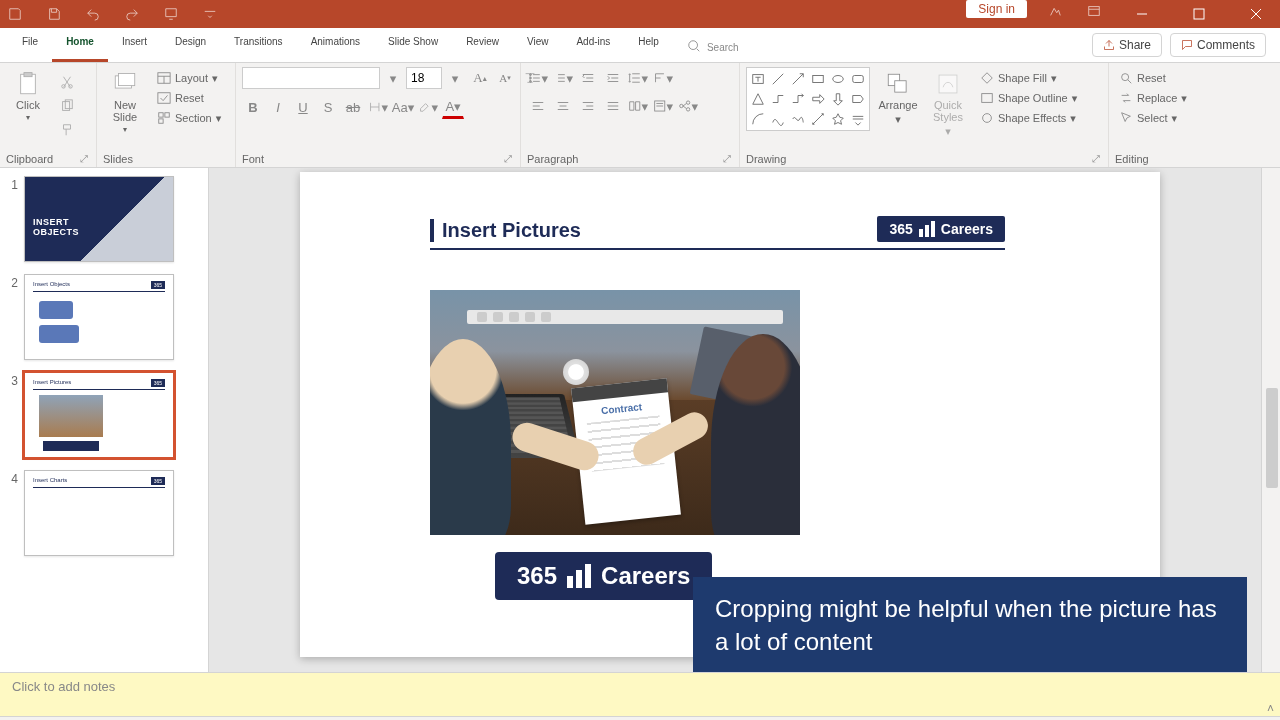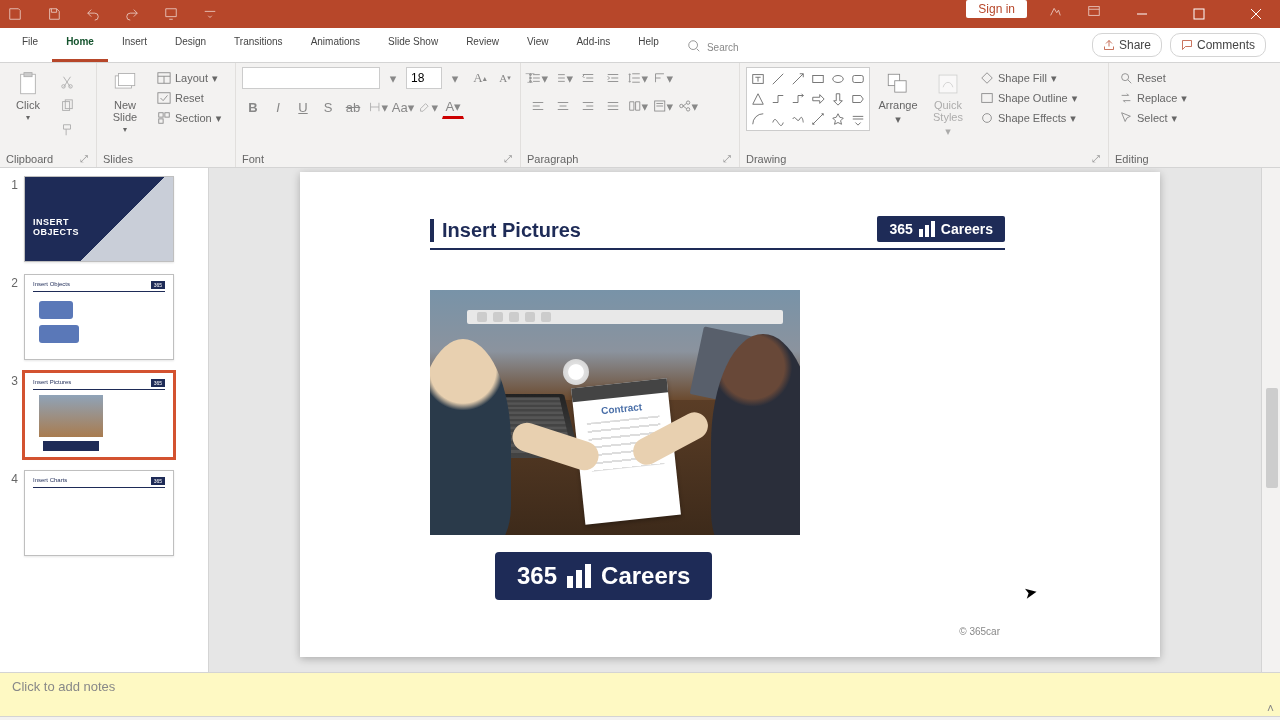--- a/index.html
+++ b/index.html
@@ -9,21 +9,21 @@
 .qat-btn{width:22px;height:22px;display:flex;align-items:center;justify-content:center;opacity:.7}
 .qat-btn svg{width:14px;height:14px;stroke:#fff;fill:none}
 .signin{background:#fff;color:#b7472a;padding:2px 12px;font-size:12px;border-radius:2px}
 .win-btn{width:40px;height:28px;display:flex;align-items:center;justify-content:center}
 .win-btn svg{width:12px;height:12px;stroke:#fff;fill:none;stroke-width:1}
 .ribbon-tabs{height:34px;background:#fff;border-bottom:1px solid #d4d4d4;display:flex;align-items:stretch;padding:0 8px;gap:0;position:relative}
 .ribbon-tab{padding:8px 14px 6px;font-size:10px;color:#444;cursor:pointer;border-bottom:3px solid transparent}
 .ribbon-tab.file{color:#fff;background:transparent;color:#444}
 .ribbon-tab.active{border-bottom-color:#b7472a;color:#14532d;font-weight:700}
 .ribbon-actions{margin-left:auto;display:flex;align-items:center;gap:8px;padding-right:6px}
-.ribbon-action{border:1px solid #d4d4d4;padding:4px 10px;font-size:12px;border-radius:10px;display:flex;align-items:center;gap:4px;color:#444}
+.ribbon-action{border:1px solid #d4d4d4;padding:4px 10px;font-size:12px;border-radius:4px;display:flex;align-items:center;gap:4px;color:#444}
 .ribbon{height:104px;background:#f3f2f1;border-bottom:1px solid #d4d4d4;display:flex;align-items:stretch}
 .group{display:flex;flex-direction:column;justify-content:space-between;border-right:1px solid #e1dfdd;padding:4px 6px 2px}
 .group-body{display:flex;align-items:flex-start;gap:6px;flex:1}
 .group-label{font-size:11px;color:#666;padding-top:2px;position:relative}
 .group-label .dlg{position:absolute;right:2px;top:2px;font-size:10px;color:#888}
 .bigbtn{display:flex;flex-direction:column;align-items:center;justify-content:center;width:44px;gap:2px;font-size:11px;color:#666;padding-top:4px}
 .bigbtn svg{width:26px;height:26px}
 .stack{display:flex;flex-direction:column;gap:2px}
 .smallbtn{display:flex;align-items:center;gap:4px;font-size:11px;color:#666;padding:2px 4px;white-space:nowrap}
 .smallbtn svg,.icon-sm{width:14px;height:14px}
@@ -604,20 +604,21 @@
         <span class="bars">
             <span></span>
             <span></span>
             <span></span>
           </span>
         <span>Careers</span>
       </div>
       <div class="copyright">© 365car</div>
     </div>
     <div class="cursor">➤</div>
+    <div class="caption">Cropping might be helpful when the picture has a lot of content</div>
   </div>
 
   <div class="vscroll">
       <div class="sthumb"></div>
     </div>
 </div>
 
 <div class="notes"><span>Click to add notes</span></div>
 
 <div class="statusbar">

